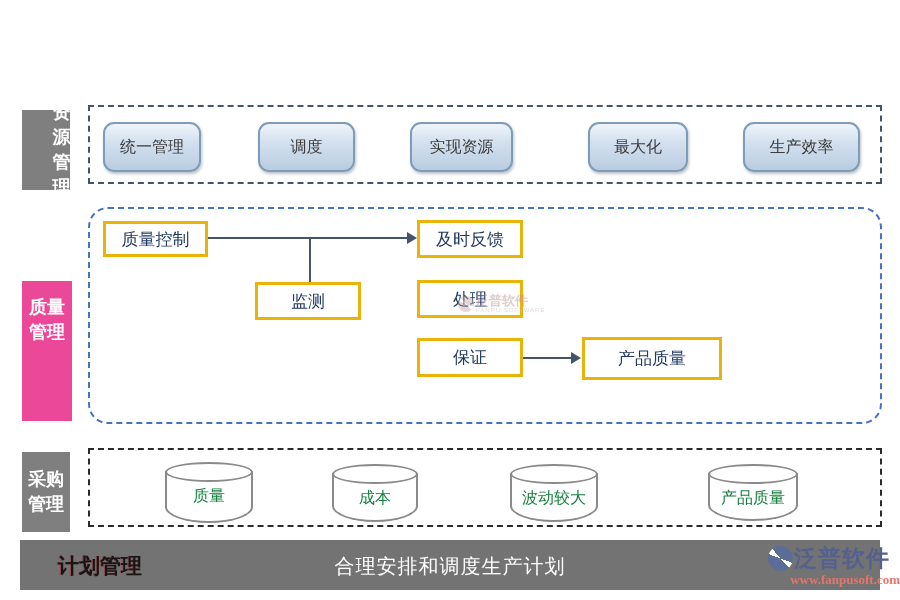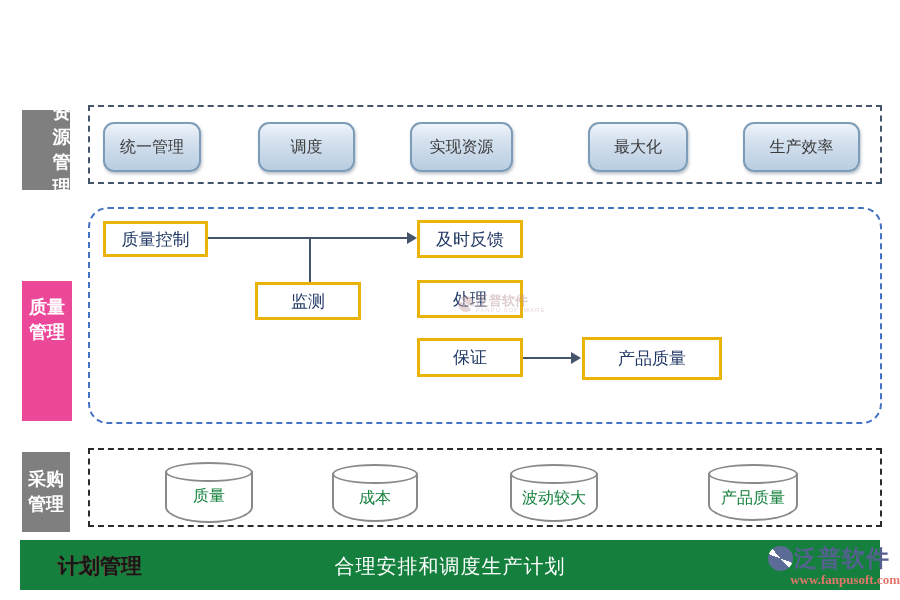--- a/index.html
+++ b/index.html
@@ -86,21 +86,21 @@
   .wm-icon{
     width:16px;height:16px;border-radius:50%;margin-right:2px;
     background:conic-gradient(from -40deg,#c9a6a6 0 150deg,#ffffff 150deg 178deg,#c9a6a6 178deg 330deg,#ffffff 330deg 360deg);
   }
   .wm-text{font-size:13px;font-weight:bold;color:#b98f93;line-height:12px;}
   .wm-sub{font-size:6px;color:#c7a2a5;letter-spacing:1px;}
 
   
   .bottom-bar{
     position:absolute;left:20px;top:540px;width:860px;height:50px;
-    background:#15803d;
+    background:#737373;
   }
   .plan-label{
     position:absolute;left:38px;top:12px;
     font-size:21px;font-weight:bold;color:#161616;
     text-shadow:-1px 0 0 rgba(160,40,50,0.55);
   }
   .plan-desc{
     position:absolute;left:0;right:0;top:13px;text-align:center;
     font-size:20px;color:#ffffff;letter-spacing:1px;
   }

